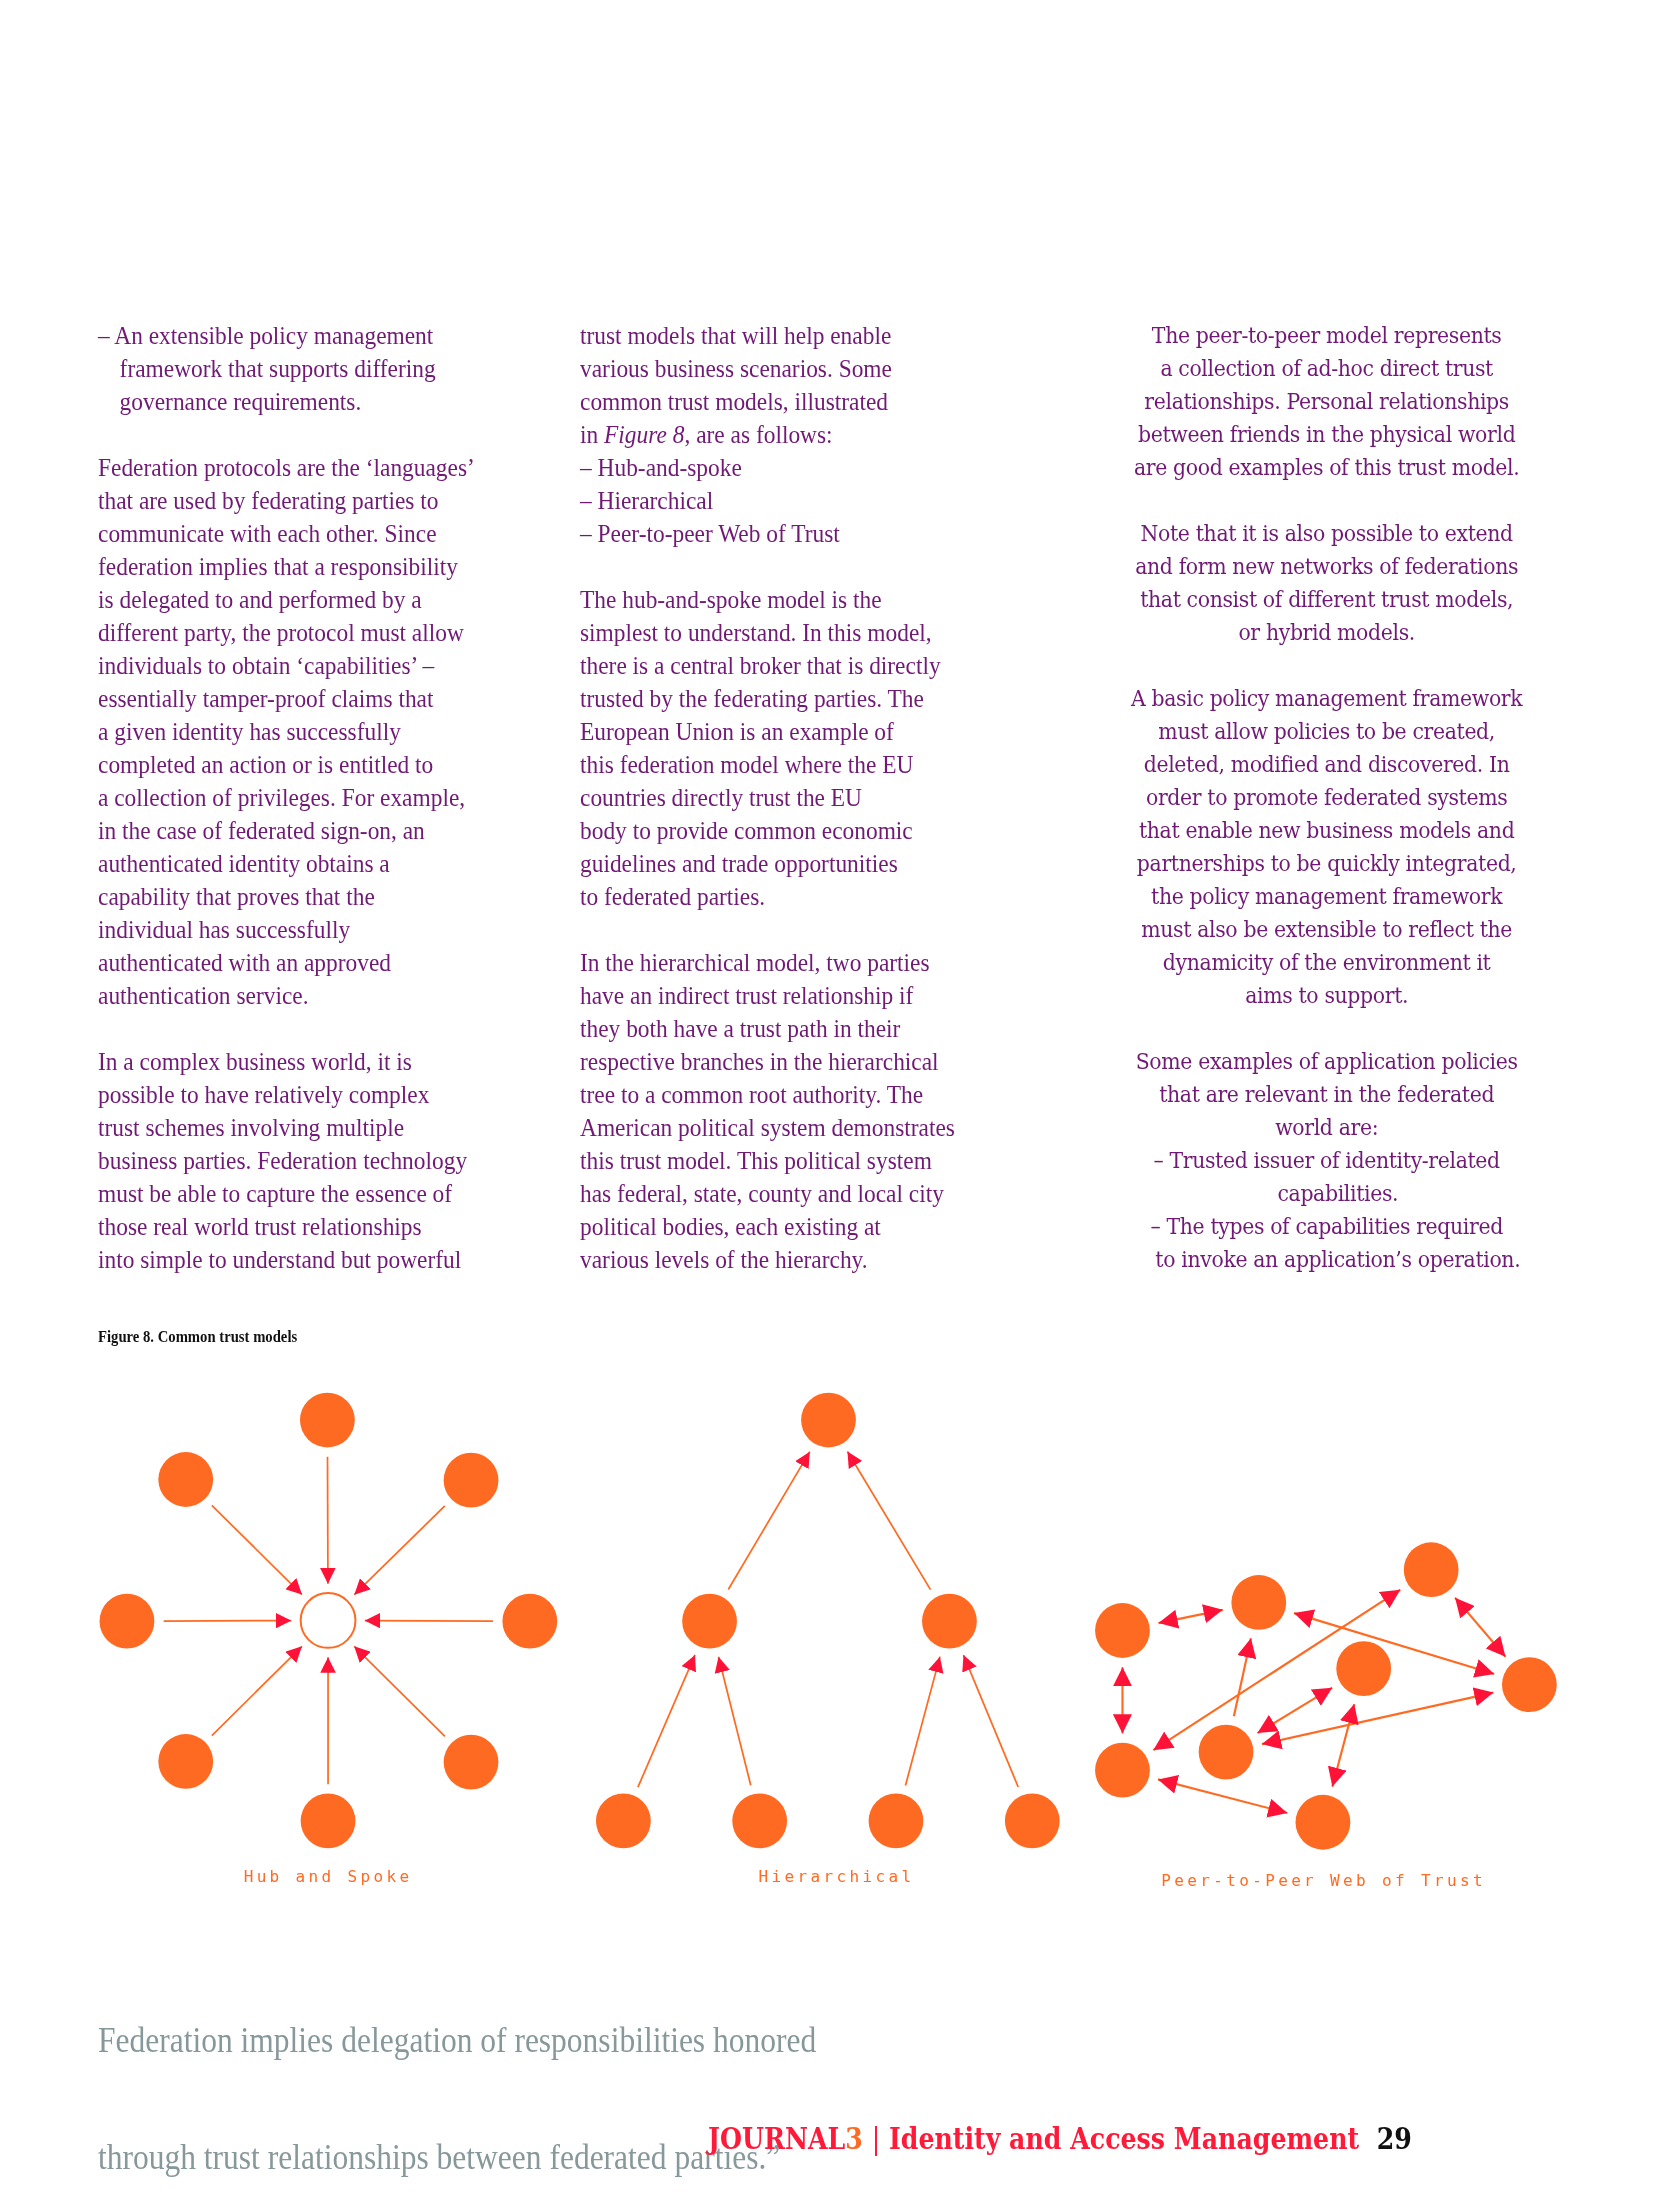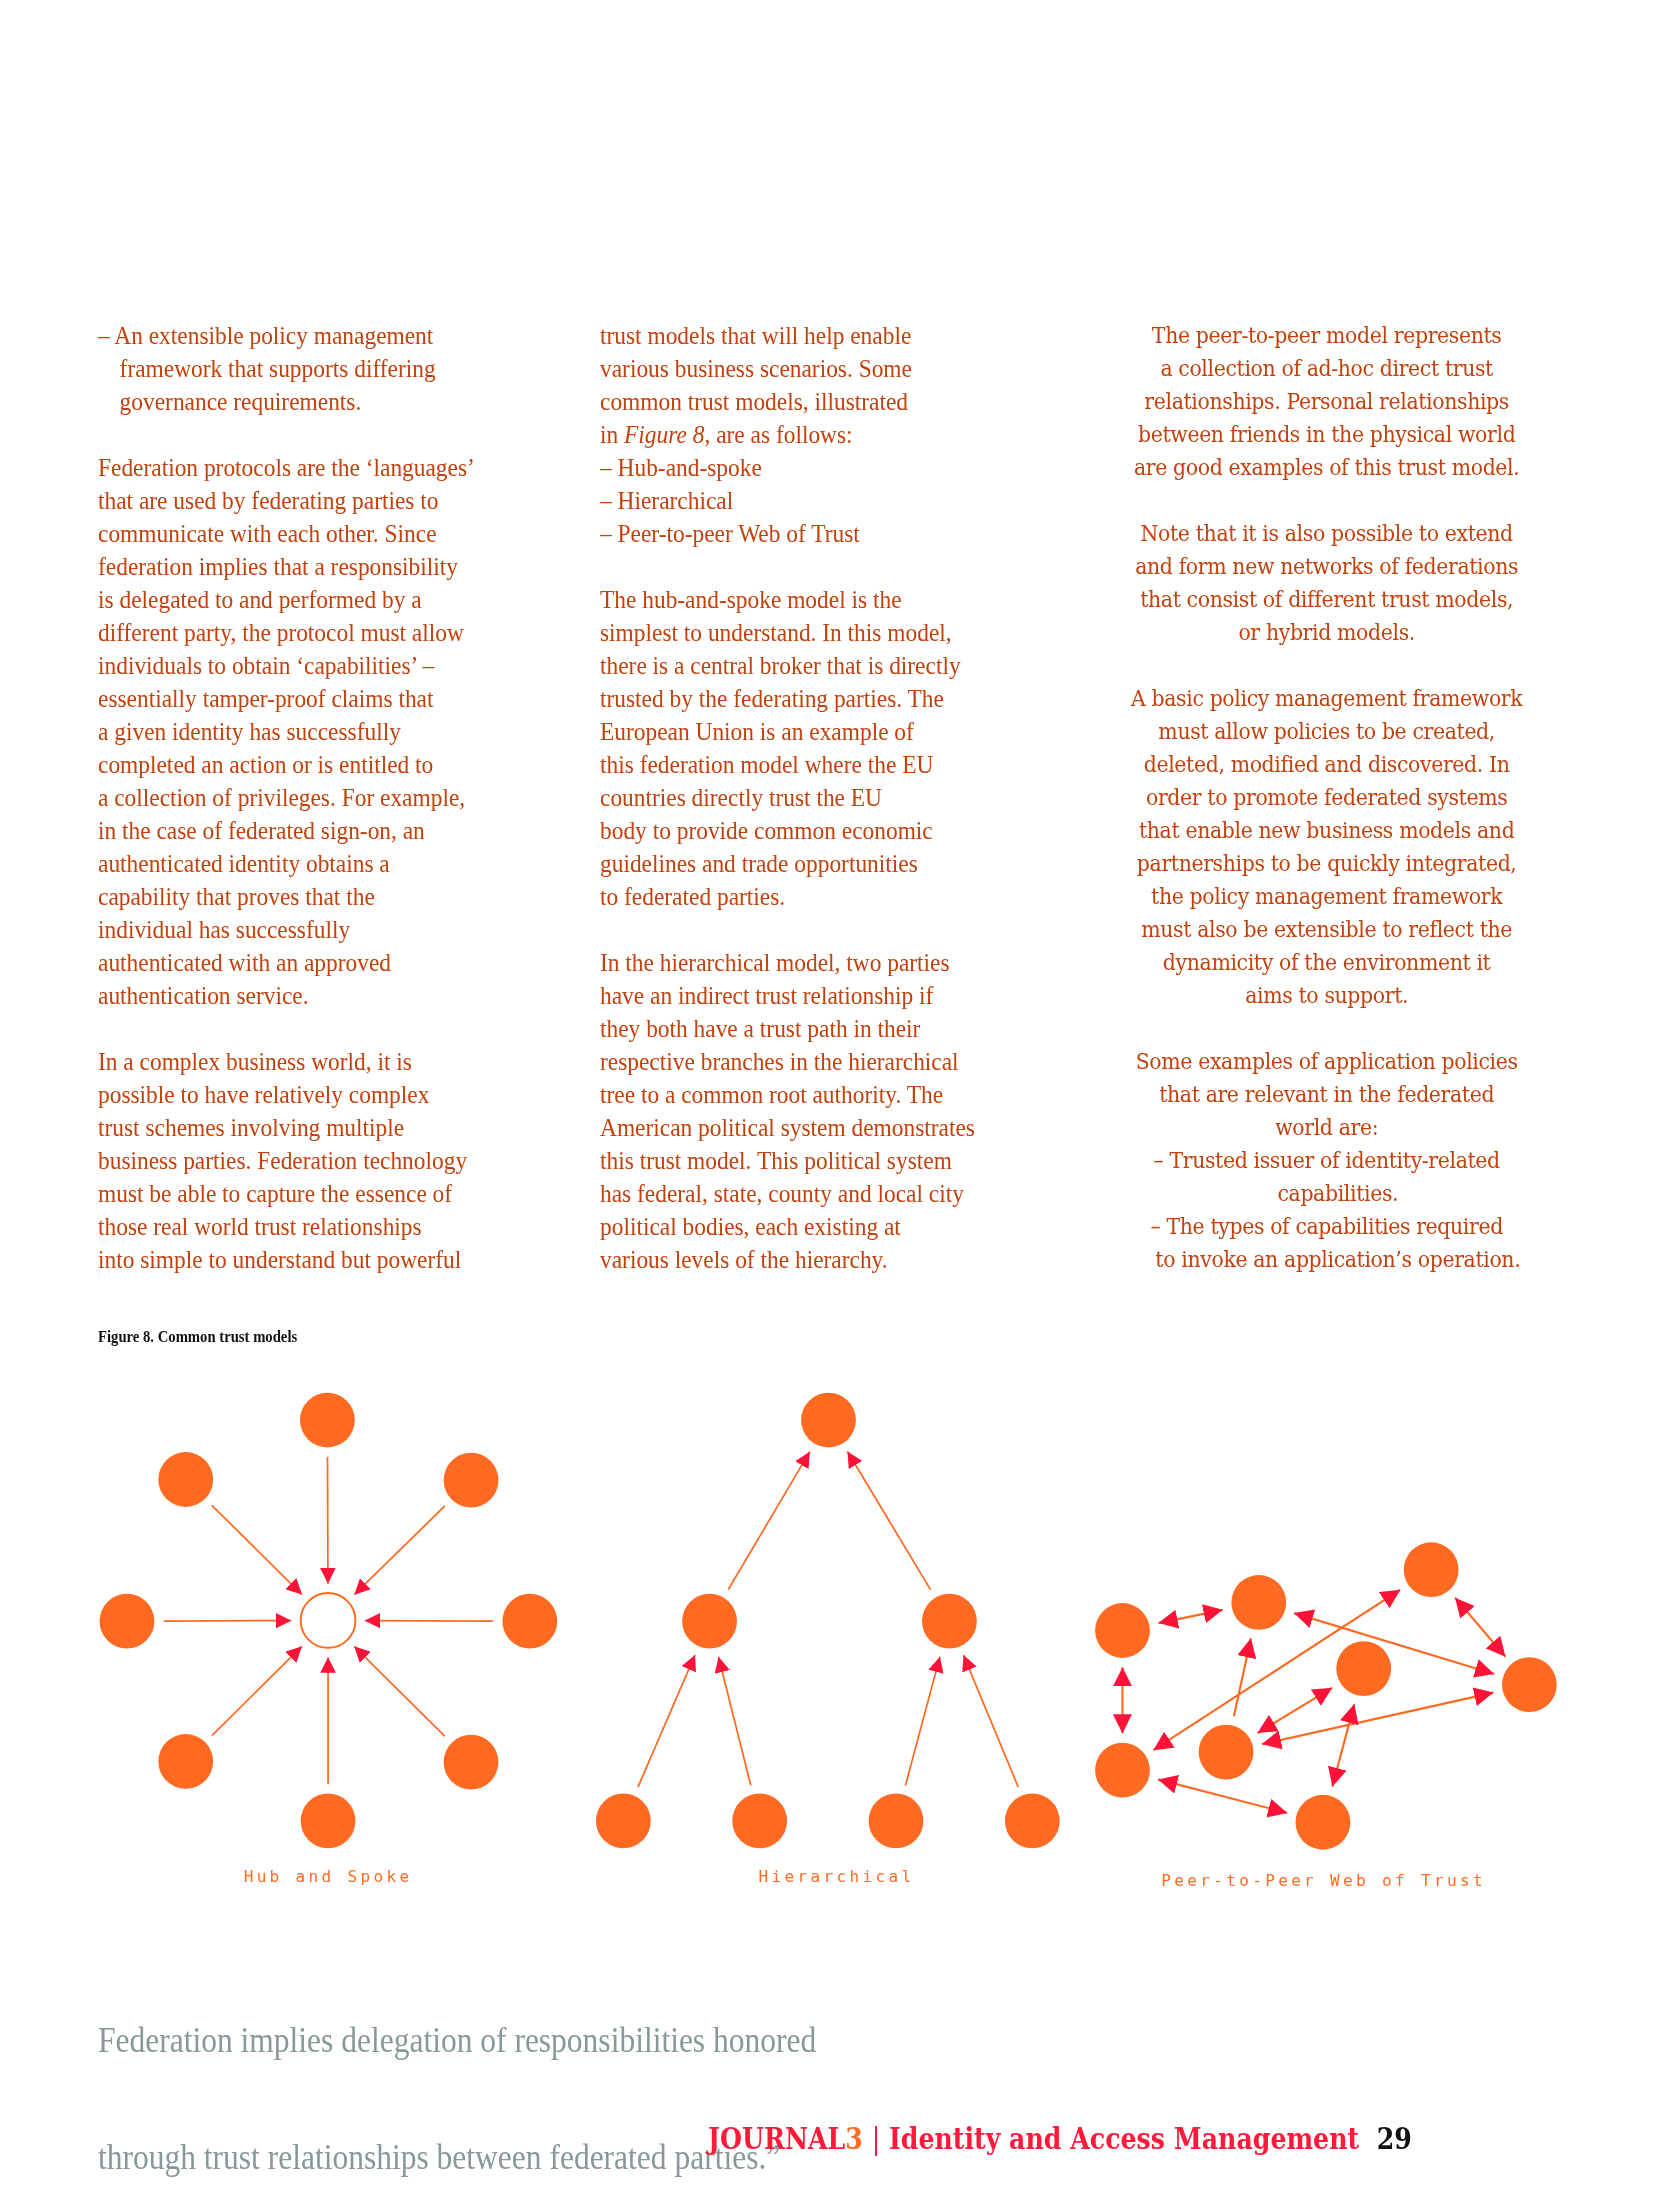--- a/index.html
+++ b/index.html
@@ -1,19 +1,19 @@
 <!DOCTYPE html>
 <html style="font-size:10.7px"><head>
 <meta charset="utf-8">
 <style>
   html, body { margin:0; padding:0; background:#ffffff; }
   body { width:1657px; height:2205px; position:relative; overflow:hidden; }
-  .col { position:absolute; top:319px; font-family:"Liberation Serif", serif; font-size:26px; line-height:33px; color:#c2410c; }
+  .col { position:absolute; top:319px; font-family:"Liberation Serif", serif; font-size:26px; line-height:33px; color:#701a75; }
   .col1 { left:98px; width:468px; }
-  .col2 { left:600px; width:481px;font-family:Liberation Serif, serif; }
+  .col2 { left:580px; width:481px;font-family:Liberation Serif, serif; }
   .col3 { left:1103px; width:481px; font-family:"DejaVu Serif", serif; font-size:22px; letter-spacing:-0.4px;text-align:center; }
   .line { white-space:pre; height:33px; display:block; transform-origin:left center; transform:scaleX(0.9); }
   .col3 .line { transform:scaleX(0.93); }
   .line.ind { padding-left:24px; }
   .line.blank { }
   .line em { font-style:italic; }
   .fig-caption { position:absolute; left:98px; top:1327px; font-family:"Liberation Serif", serif; font-weight:bold; font-size:16.7px; color:#111; transform:scaleX(0.88); transform-origin:left center; white-space:pre; }
   #diagram { position:absolute; left:0; top:1363px; width:1657px; height:535px; }
   .lbl { font-family:"DejaVu Sans Mono", monospace; font-size:24px; fill:#FF6A22; letter-spacing:5px; }
   .quote { position:absolute; left:98px; top:1943px; font-family:"Liberation Serif", serif; font-size:35px; line-height:39px; color:#87989A; transform:scaleX(0.9); transform-origin:left top; white-space:pre; }

